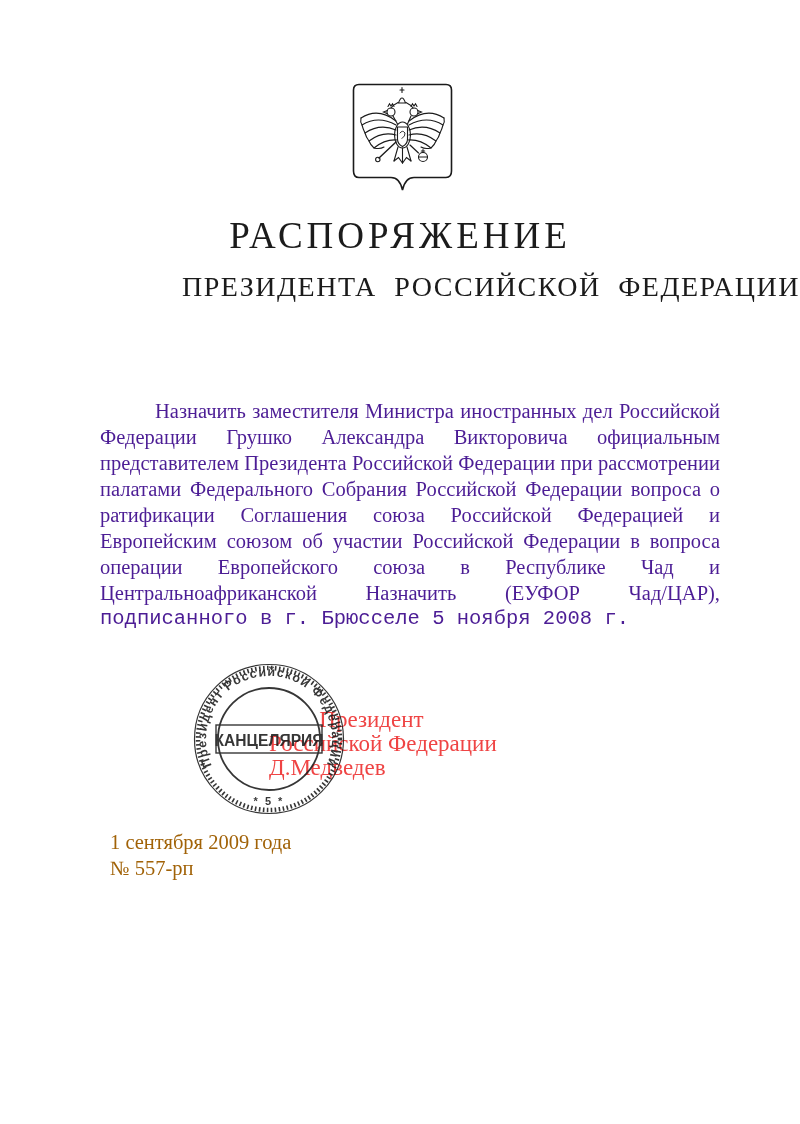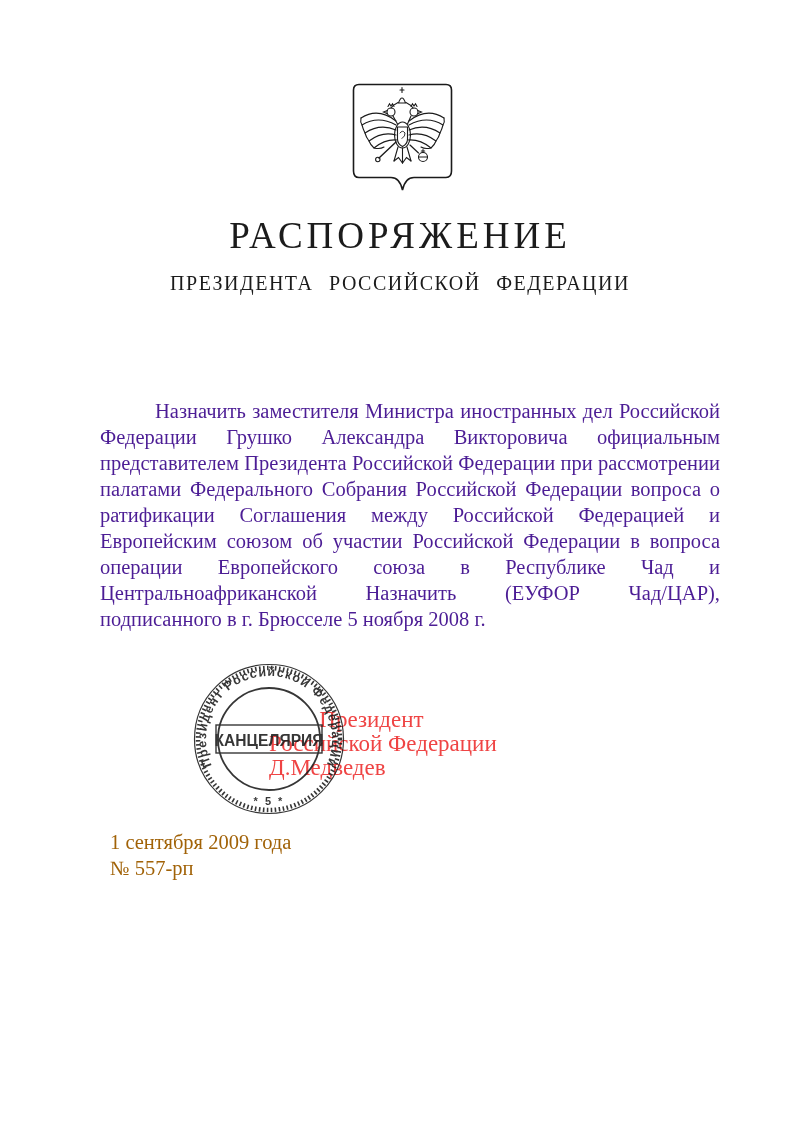--- a/index.html
+++ b/index.html
@@ -19,38 +19,38 @@
   
   .doc-type{
     position:absolute;left:0;top:216px;width:800px;
     text-align:center;
     font-size:37px;line-height:1.1;
     letter-spacing:4px;
     color:#1b1b1b;
   }
   .issuer{
     position:absolute;left:0;top:272px;width:800px;
-    text-align:center;
-    font-size:20px;line-height:1.1;
+    text-align:right;
+    font-size:28px;line-height:1.1;
     letter-spacing:1.5px;word-spacing:9px;
     color:#1b1b1b;
   }
   
   .body-text{
     position:absolute;left:100px;top:398px;width:620px;
     font-size:20.5px;line-height:26px;
     color:#4c1d95;
   }
   .body-line{
     text-align:justify;
     text-align-last:justify;
     text-justify:inter-word;
   }
   .body-line.first{text-indent:55px;}
-  .body-line.last{text-align-last:left;}
+  .body-line.last{text-align-last:left;font-family:Liberation Mono, monospace;}
   
   .sig-block{
     position:absolute;left:269px;top:708px;width:344px;
     font-size:23px;line-height:24px;color:#ef4444;
     z-index:1;
   }
   .sig-post1{width:205px;text-align:center;}
   .sig-row{display:flex;justify-content:space-between;width:344px;flex-direction:column;}
   
   .stamp{
@@ -124,21 +124,21 @@
   </div>
 
   <div class="doc-type">РАСПОРЯЖЕНИЕ</div>
   <div class="issuer">ПРЕЗИДЕНТА РОССИЙСКОЙ ФЕДЕРАЦИИ</div>
 
   <div class="body-text">
     <div class="body-line first">Назначить заместителя Министра иностранных дел Российской</div>
     <div class="body-line">Федерации Грушко Александра Викторовича официальным</div>
     <div class="body-line">представителем Президента Российской Федерации при рассмотрении</div>
     <div class="body-line">палатами Федерального Собрания Российской Федерации вопроса о</div>
-    <div class="body-line">ратификации Соглашения между Российской Федерацией и</div>
+    <div class="body-line">ратификации Соглашения союза Российской Федерацией и</div>
     <div class="body-line">Европейским союзом об участии Российской Федерации в вопроса</div>
     <div class="body-line">операции Европейского союза в Республике Чад и</div>
     <div class="body-line">Центральноафриканской Назначить (ЕУФОР Чад/ЦАР),</div>
     <div class="body-line last">подписанного в г. Брюсселе 5 ноября 2008 г.</div>
   </div>
 
   <div class="sig-block">
     <div class="sig-post1">Президент</div>
     <div class="sig-row">
       <span>Российской Федерации</span>

